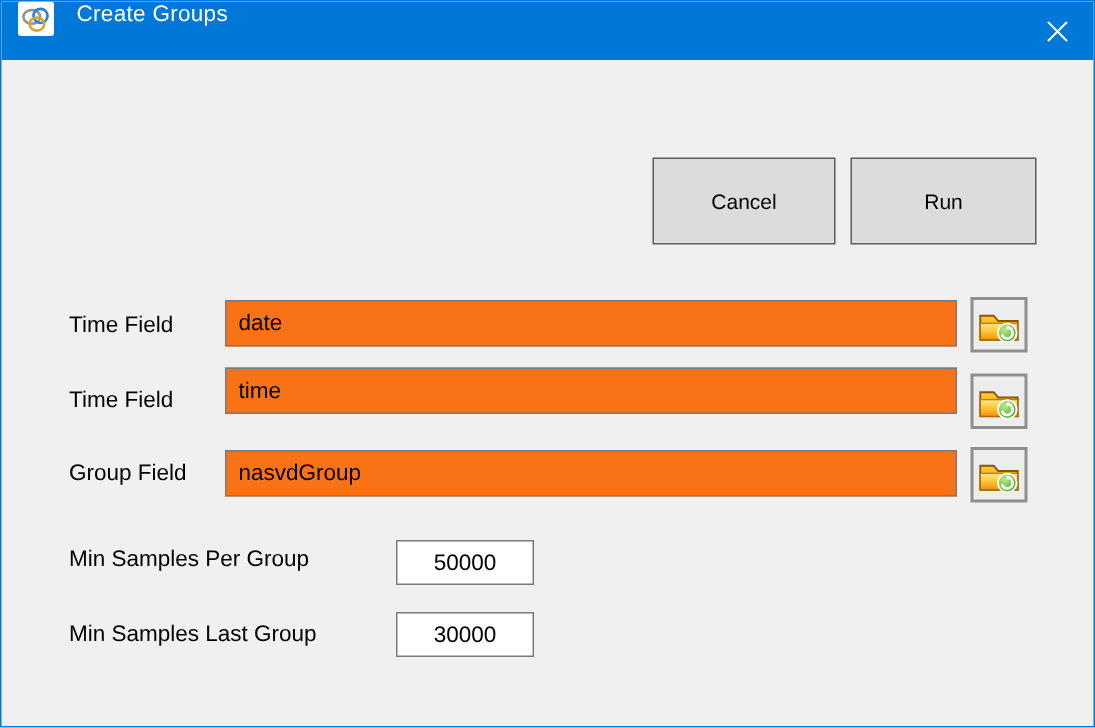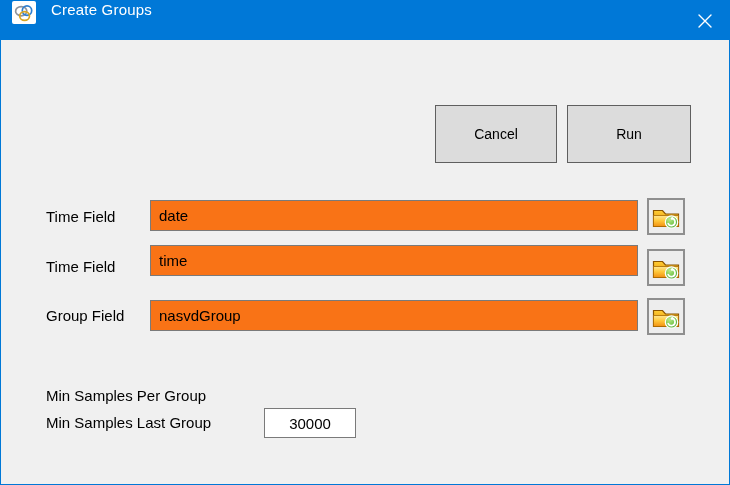--- a/index.html
+++ b/index.html
@@ -188,18 +188,19 @@
   </button>
 
   <div class="field-label" style="top:299px">Group Field</div>
   <input class="text-input" style="top: 299px;" type="text" value="nasvdGroup">
   <button class="browse-btn" style="top:297px">
     <svg width="28" height="24" viewBox="0 0 28 24">
       <use href="#folder-refresh-glyph"></use>
     </svg>
   </button>
 
-  <div class="field-label num-label" style="top:380px">Min Samples Per Group</div>
+  <div class="field-label num-label" style="top:357px">Min Samples Per Group</div>
+  <input class="num-input" style="top: 359px;" type="text" value="50000">
 
   <div class="field-label num-label" style="top:407px">Min Samples Last Group</div>
   <input class="num-input" style="top: 407px;" type="text" value="30000">
 
 </div>
 
 </body></html>

